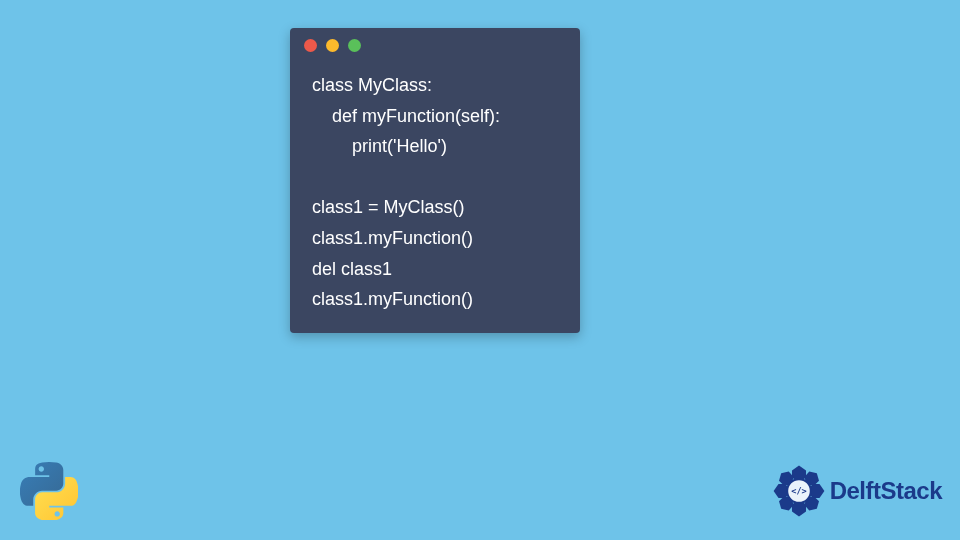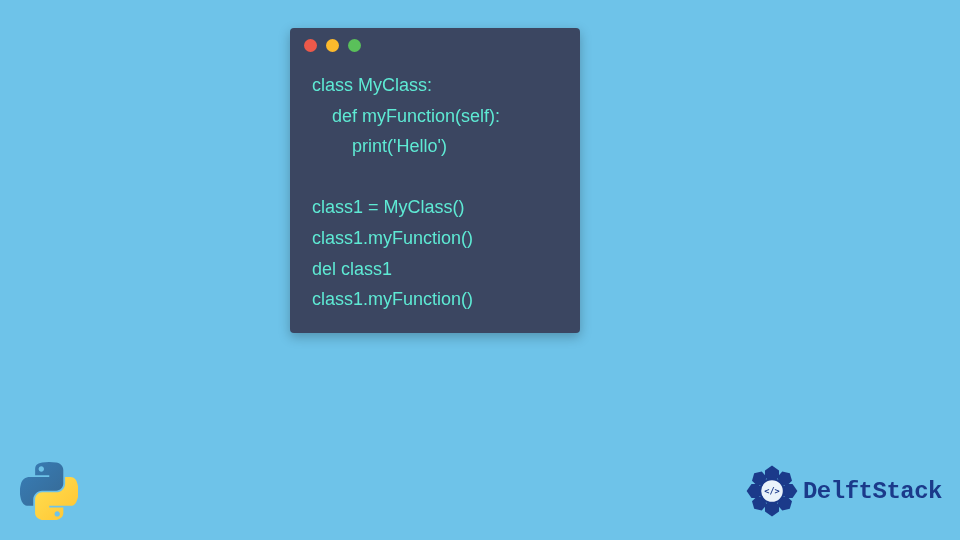--- a/index.html
+++ b/index.html
@@ -32,21 +32,21 @@
     border-radius: 50%;
   }
   .dot.red { background: #ed594a; }
   .dot.yellow { background: #fdba2c; }
   .dot.green { background: #5ac05a; }
   .code-body {
     padding: 8px 18px 4px 22px;
     font-family: Arial, "Helvetica Neue", sans-serif;
     font-size: 18px;
     line-height: 1.7;
-    color: #5eead4;
+    color: #ffffff;
     white-space: pre;
   }
   .python-logo {
     position: absolute;
     left: 20px;
     bottom: 20px;
     width: 58px;
     height: 58px;
   }
   .delft-brand {
@@ -55,21 +55,21 @@
     bottom: 22px;
     display: flex;
     align-items: center;
     gap: 4px;
   }
   .delft-logo {
     width: 54px;
     height: 54px;
   }
   .delft-text {
-    font-family: Liberation Mono, monospace;
+    font-family: Liberation Sans, sans-serif;
     font-size: 24px;
     font-weight: 600;
     color: #1b3a8a;
     letter-spacing: -0.5px;
   }
 </style>
 </head>
 <body>
 
 <div class="code-window">

